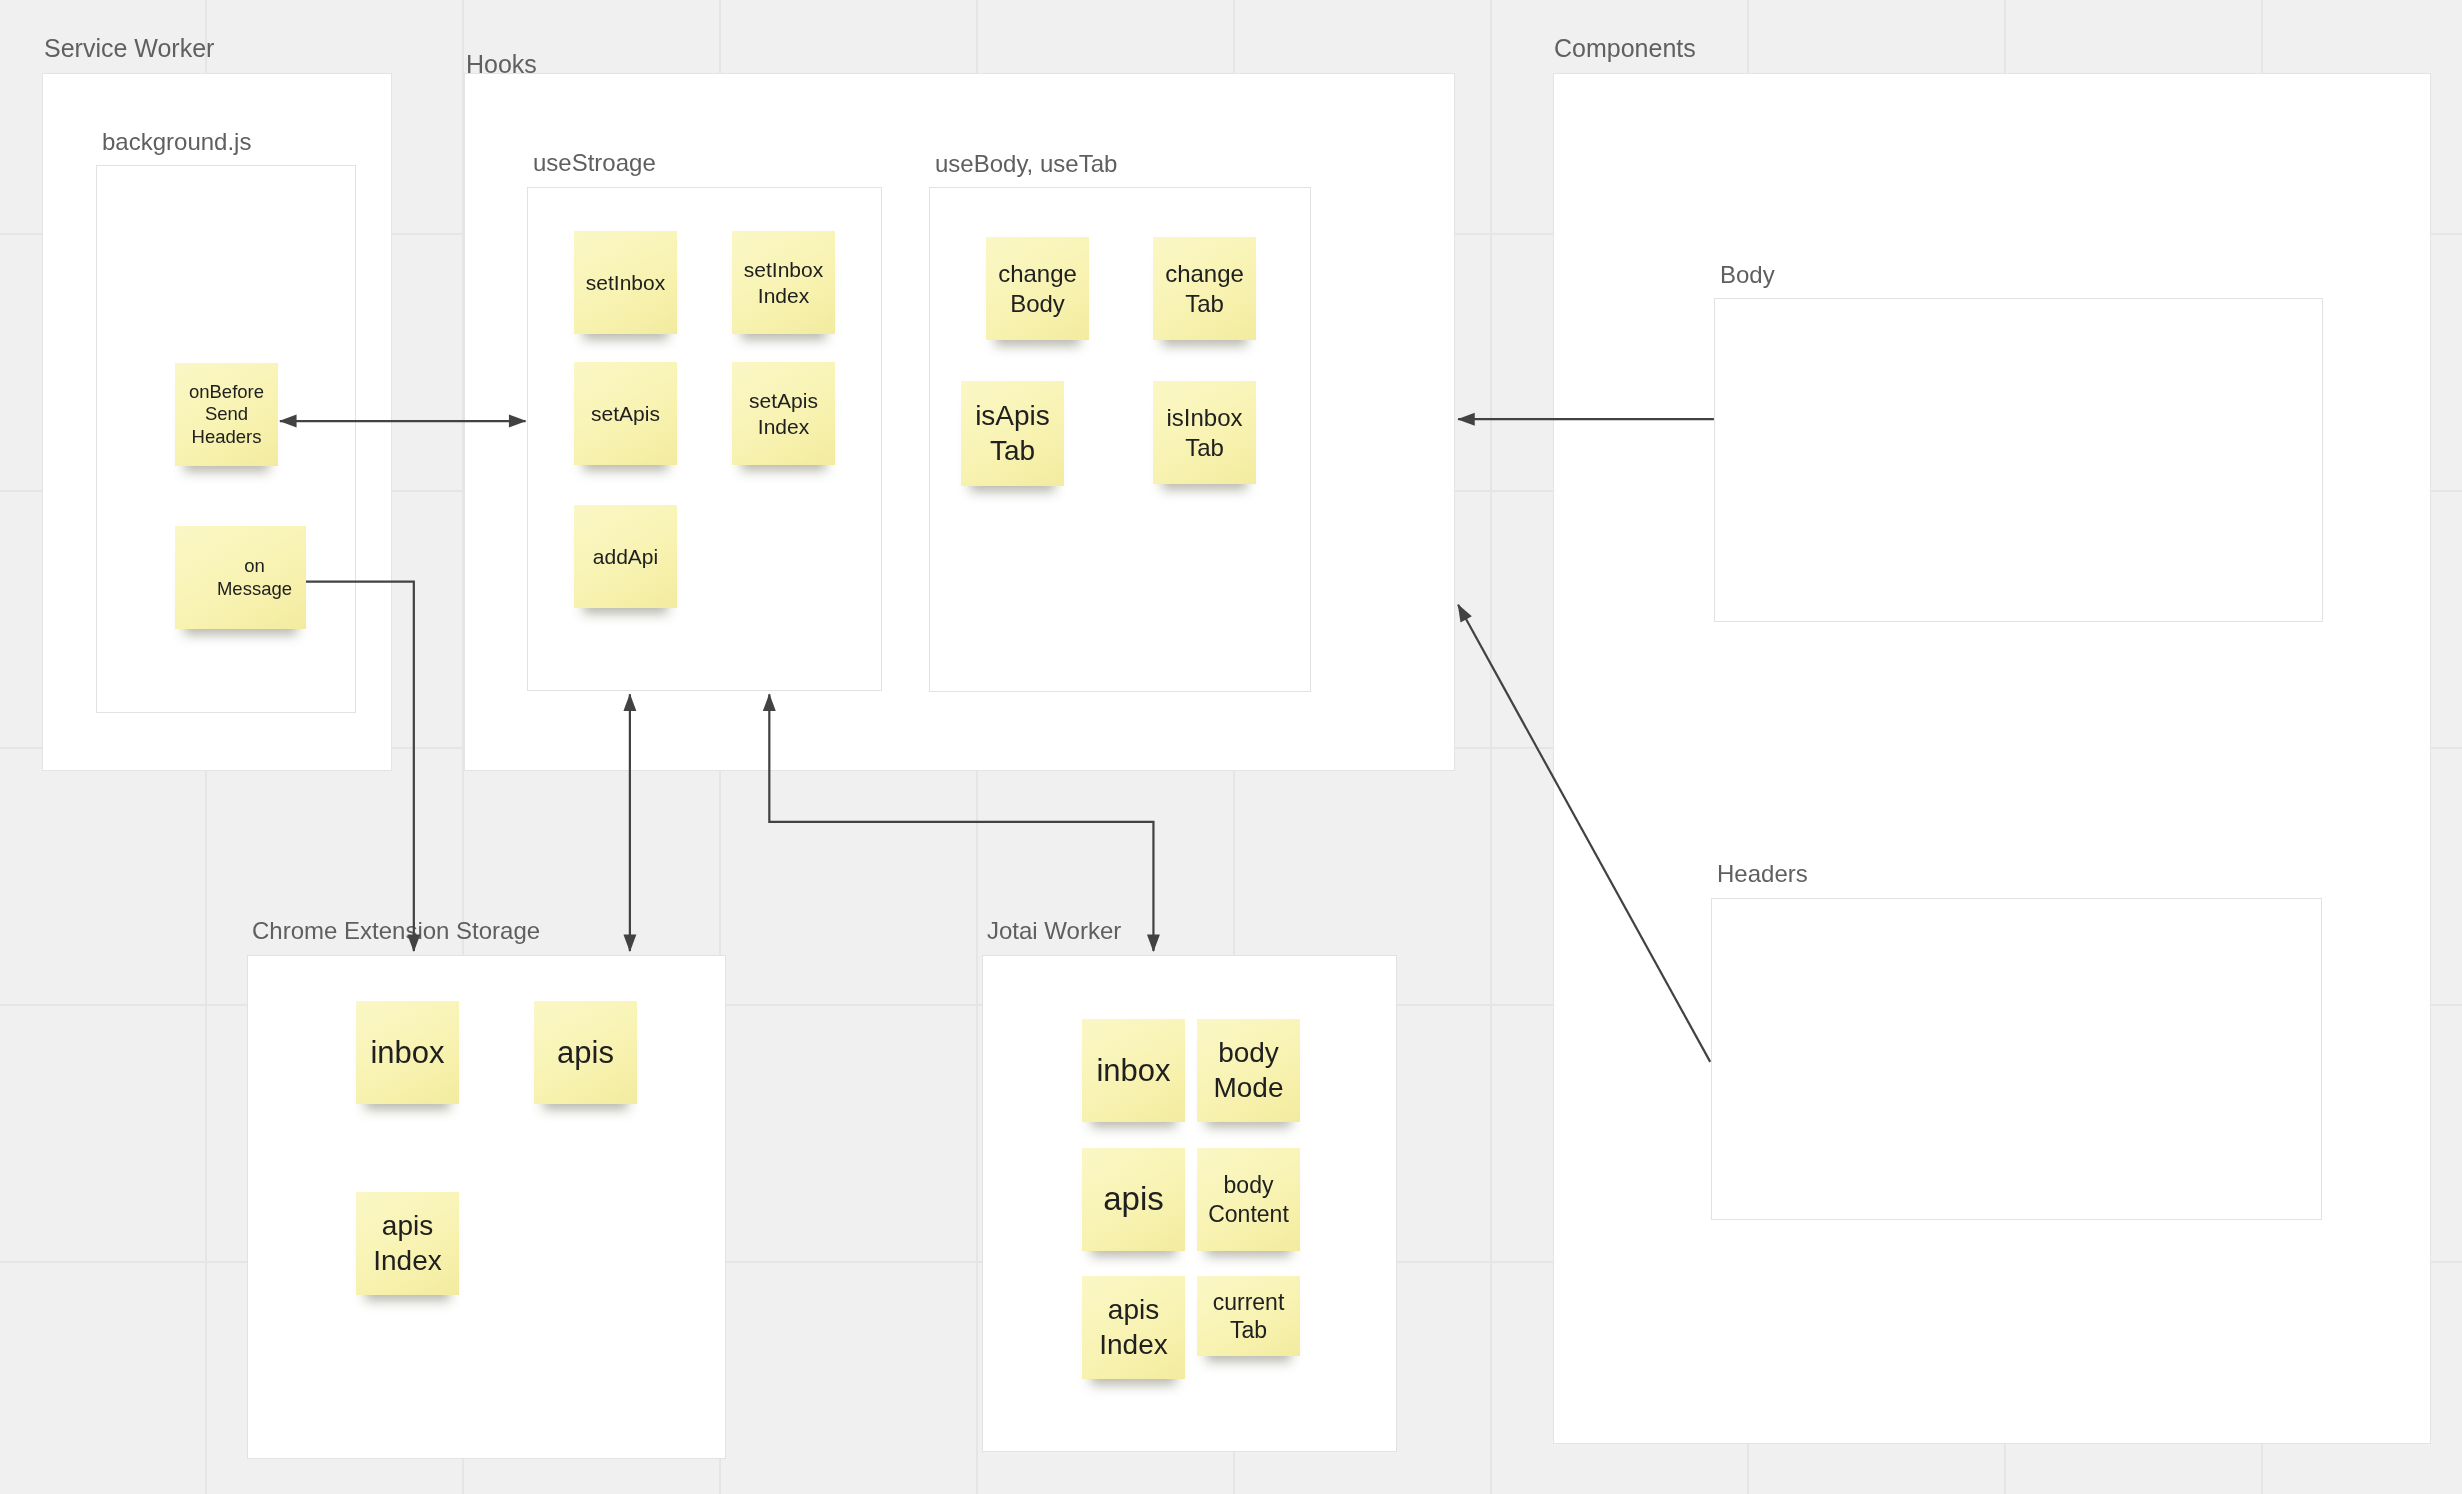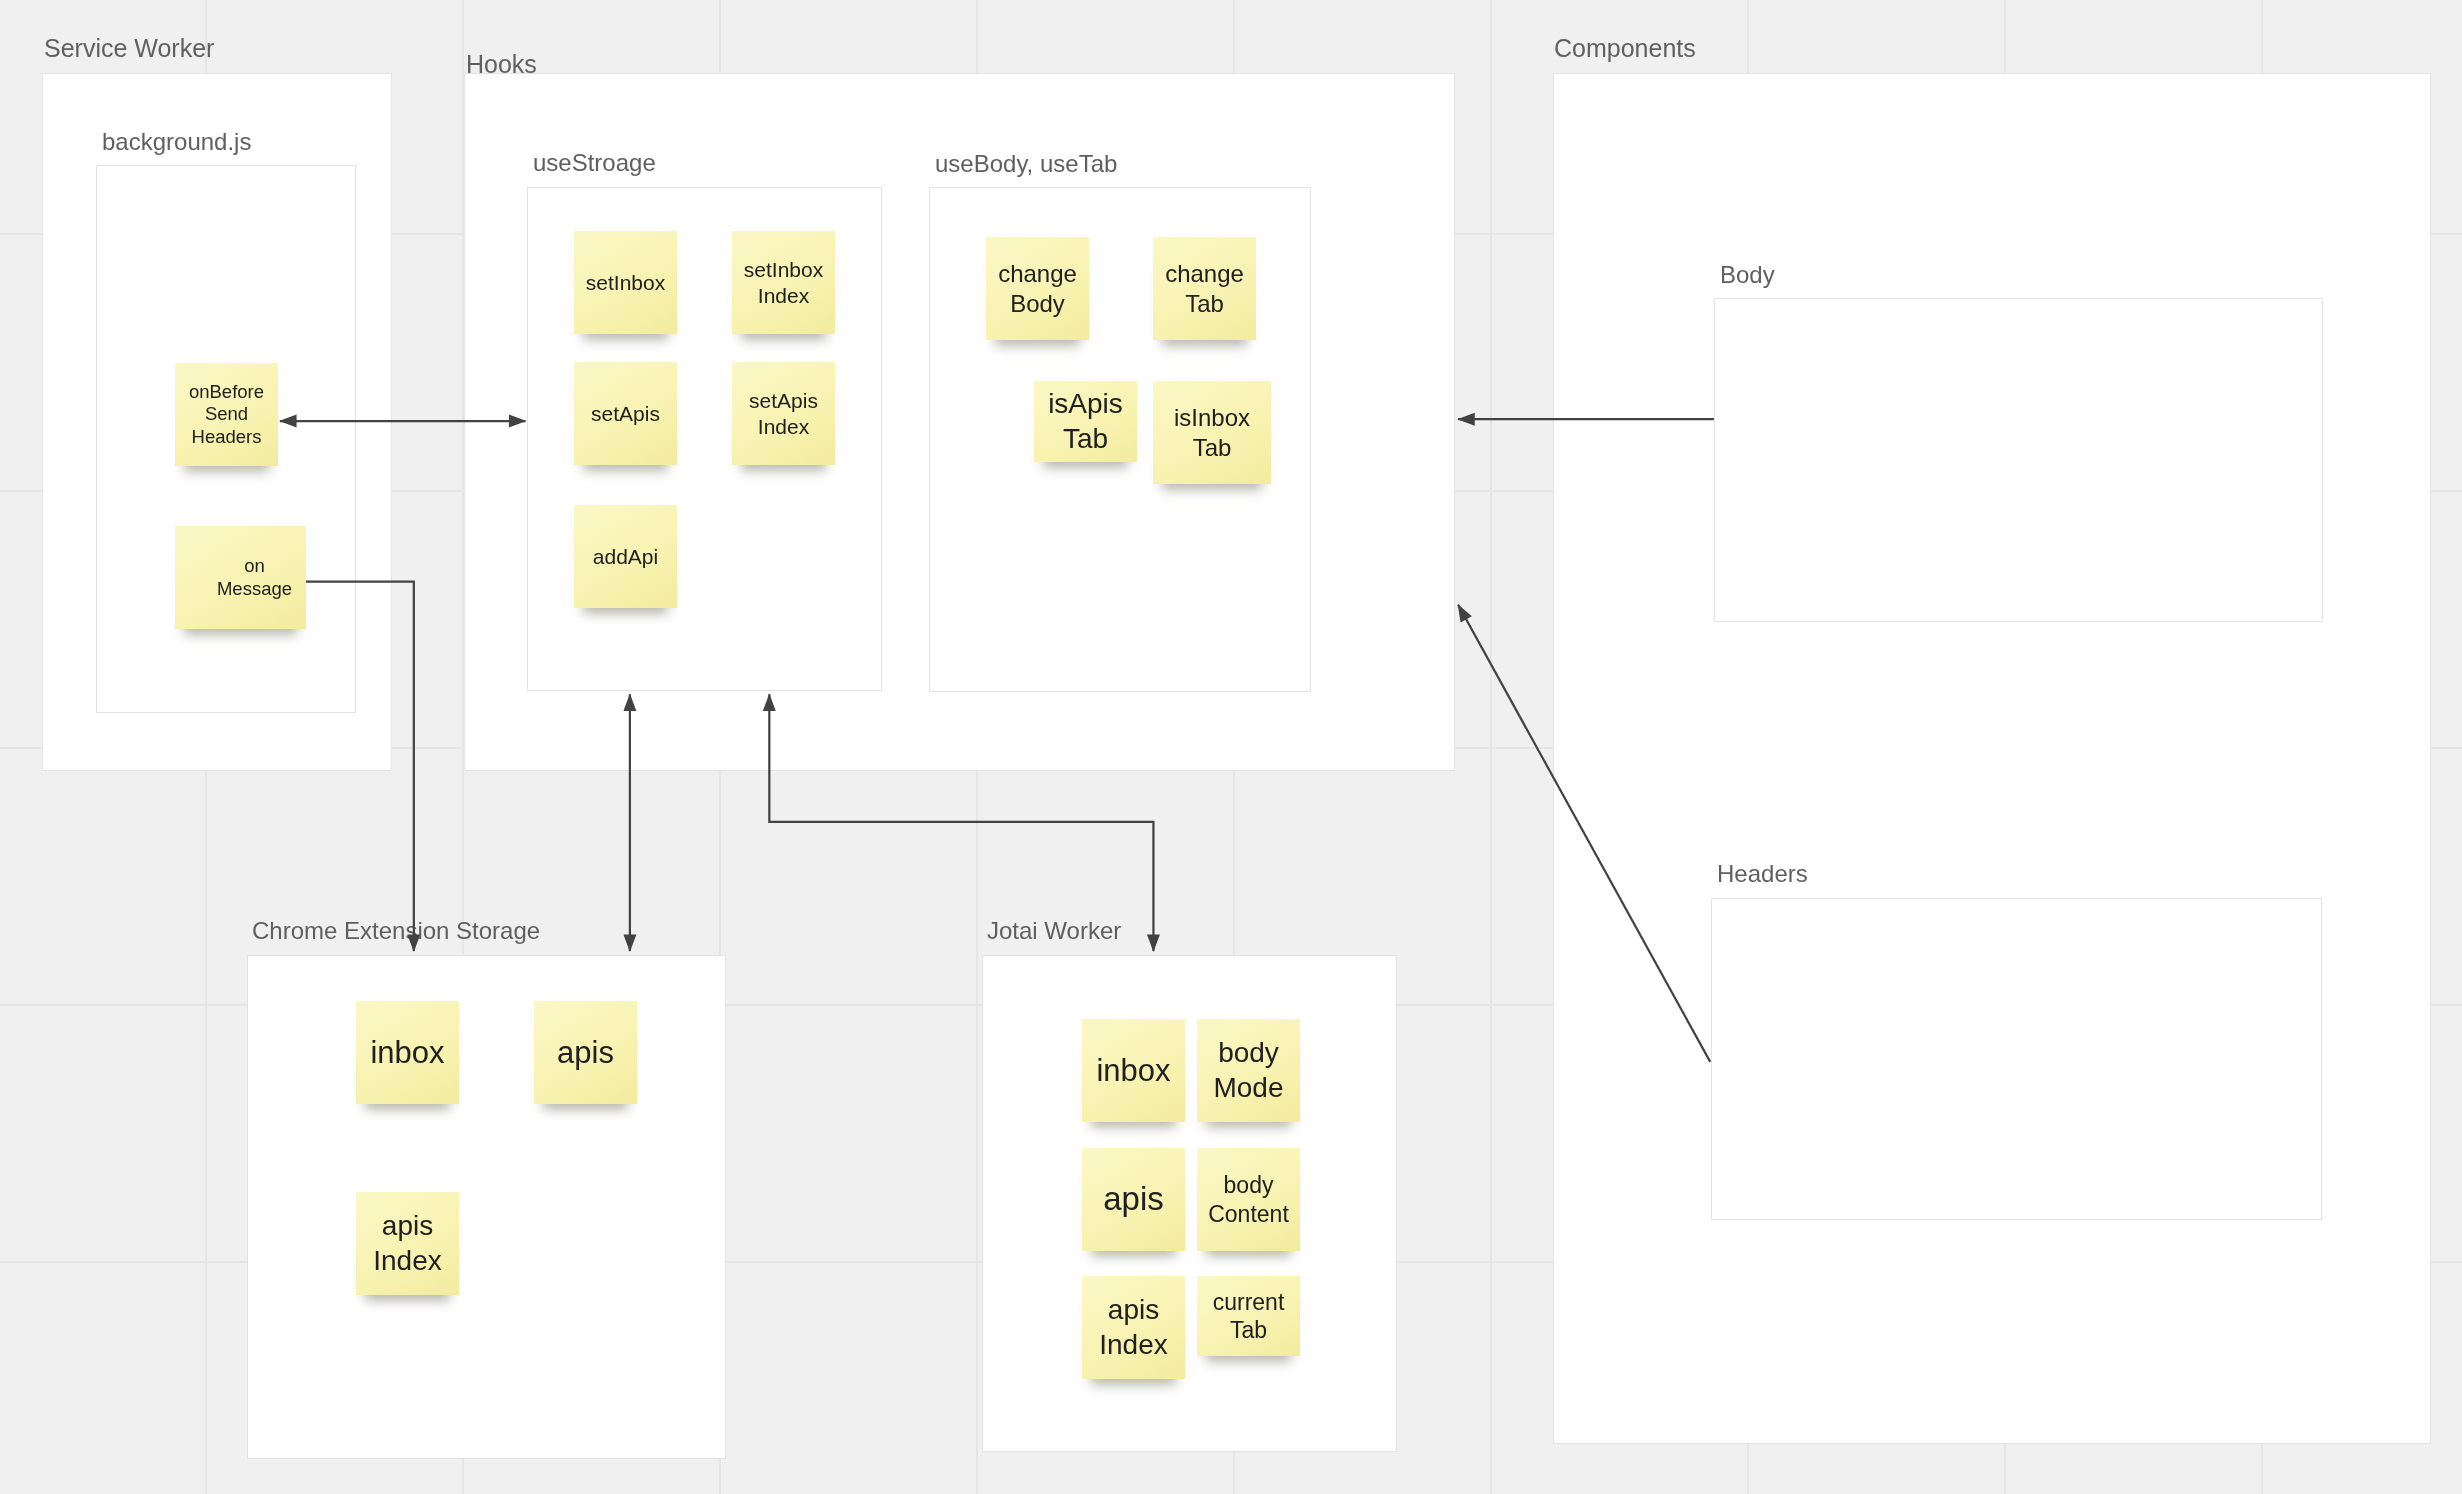--- a/index.html
+++ b/index.html
@@ -118,24 +118,24 @@
     </div>
     <div class="sticky" style="left: 574px; top: 505px; width: 103px; height: 103px; font-size: 21px;">
       <div>addApi</div>
     </div>
     <div class="sticky" style="left: 986px; top: 237px; width: 103px; height: 103px; font-size: 24px;">
       <div>change<br>Body</div>
     </div>
     <div class="sticky" style="left: 1153px; top: 237px; width: 103px; height: 103px; font-size: 24px;">
       <div>change<br>Tab</div>
     </div>
-    <div class="sticky" style="left: 1034px; top: 381px; width: 103px; height: 81px; font-size: 28px;">
+    <div class="sticky" style="left: 961px; top: 381px; width: 103px; height: 105px; font-size: 28px;">
       <div>isApis<br>Tab</div>
     </div>
-    <div class="sticky" style="left: 1153px; top: 381px; width: 118px; height: 103px; font-size: 24px;">
+    <div class="sticky" style="left: 1153px; top: 381px; width: 103px; height: 103px; font-size: 24px;">
       <div>isInbox<br>Tab</div>
     </div>
     <div class="sticky" style="left: 356px; top: 1001px; width: 103px; height: 103px; font-size: 31px;">
       <div>inbox</div>
     </div>
     <div class="sticky" style="left: 534px; top: 1001px; width: 103px; height: 103px; font-size: 31px;">
       <div>apis</div>
     </div>
     <div class="sticky" style="left: 356px; top: 1192px; width: 103px; height: 103px; font-size: 28px;">
       <div>apis<br>Index</div>

